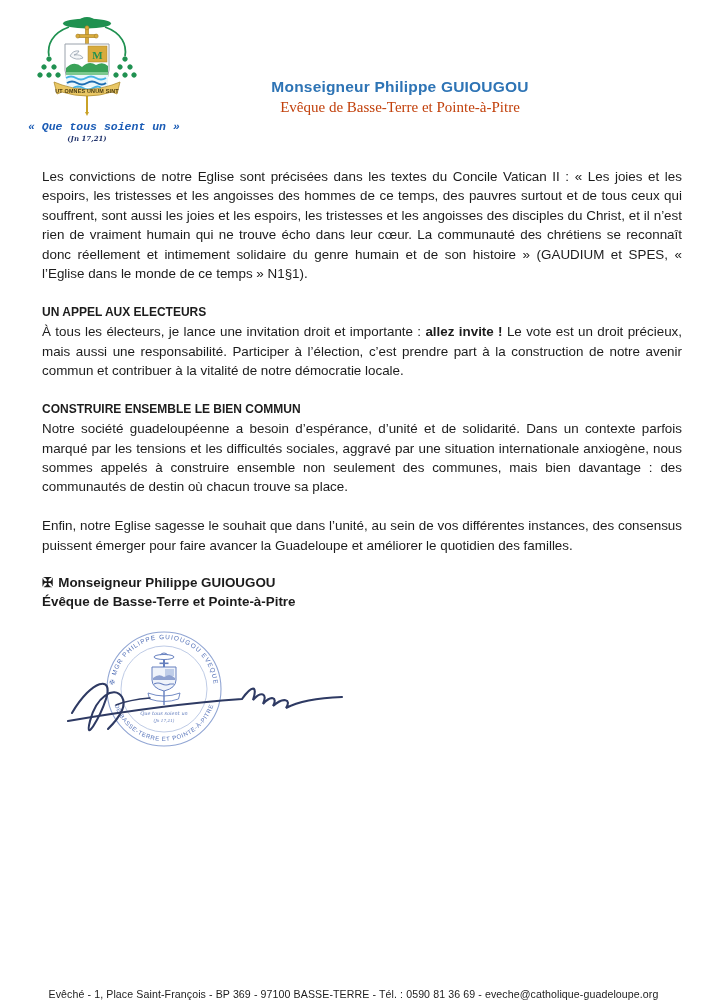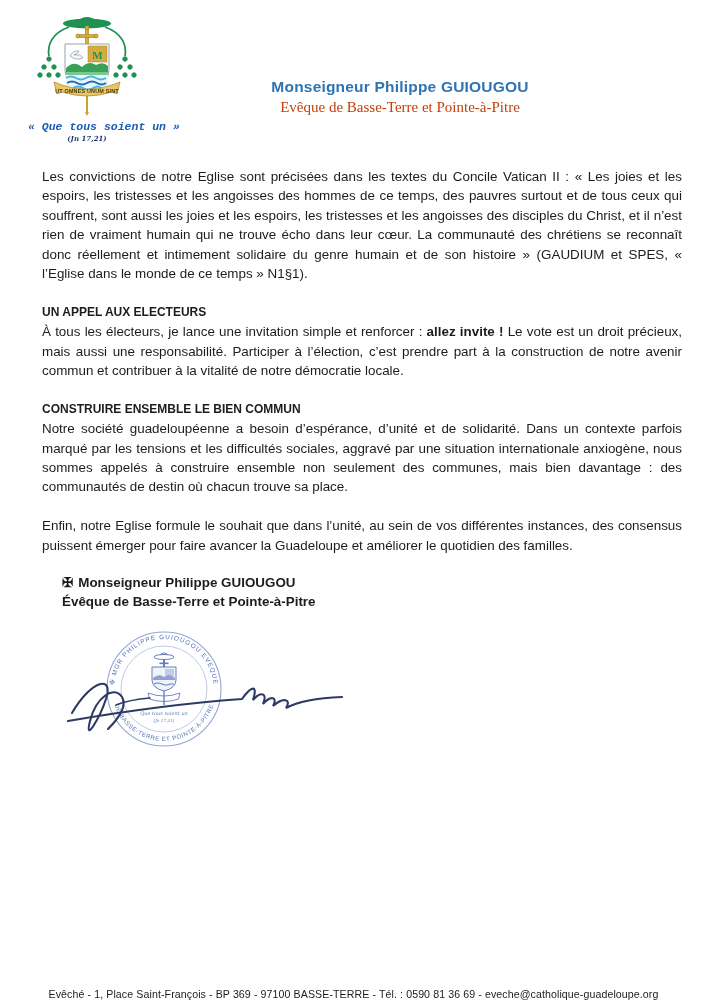--- a/index.html
+++ b/index.html
@@ -29,21 +29,21 @@
   }
   
   .body{
     position:absolute;left:42px;right:25px;top:167px;
     font-size:13.4px;line-height:19.4px;text-align:justify;
   }
   .body p{margin:0 0 19.4px 0;}
   .body h2{
     margin:0;font-size:12px;line-height:19.4px;font-weight:bold;text-align:left;
   }
-  .sig-block{font-weight:bold;line-height:18.5px;margin-bottom:6px;text-align:left;margin-left:20px;}
+  .sig-block{font-weight:bold;line-height:18.5px;margin-bottom:6px;text-align:left;}
   .sig-cross{margin-right:5px;}
   .stamp-wrap{margin-left:14px;height:146px;}
   
   .footer{
     position:absolute;top:944px;left:0;width:100%;text-align:center;
     font-size:10.6px;color:#1c1c1c;letter-spacing:.1px;margin-top:44px;
   }
 </style>
 </head>
 <body>
@@ -113,28 +113,28 @@
   <div class="header-text">
     <div class="header-name">Monseigneur Philippe GUIOUGOU</div>
     <div class="header-title">Evêque de Basse-Terre et Pointe-à-Pitre</div>
   </div>
 
   <div class="body">
 
     <p>Les convictions de notre Eglise sont précisées dans les textes du Concile Vatican II : « Les joies et les espoirs, les tristesses et les angoisses des hommes de ce temps, des pauvres surtout et de tous ceux qui souffrent, sont aussi les joies et les espoirs, les tristesses et les angoisses des disciples du Christ, et il n’est rien de vraiment humain qui ne trouve écho dans leur cœur. La communauté des chrétiens se reconnaît donc réellement et intimement solidaire du genre humain et de son histoire » (GAUDIUM et SPES, « l’Eglise dans le monde de ce temps » N1§1).</p>
 
     <h2>UN APPEL AUX ELECTEURS</h2>
-    <p><span>À tous les électeurs, je lance une invitation simple et renforcer : </span><b>allez invite !</b><span> Le vote est un droit précieux, mais aussi une responsabilité. Participer à l’élection, c’est prendre part à la construction de notre avenir commun et contribuer à la vitalité de notre démocratie locale.</span></p>
+    <p><span>À tous les électeurs, je lance une invitation droit et importante : </span><b>allez invite !</b><span> Le vote est un droit précieux, mais aussi une responsabilité. Participer à l’élection, c’est prendre part à la construction de notre avenir commun et contribuer à la vitalité de notre démocratie locale.</span></p>
 
 
     <h2>CONSTRUIRE ENSEMBLE LE BIEN COMMUN</h2>
     <p>Notre société guadeloupéenne a besoin d’espérance, d’unité et de solidarité. Dans un contexte parfois marqué par les tensions et les difficultés sociales, aggravé par une situation internationale anxiogène, nous sommes appelés à construire ensemble non seulement des communes, mais bien davantage : des communautés de destin où chacun trouve sa place.</p>
 
 
-    <p>Enfin, notre Eglise formule le souhait que dans l’unité, au sein de vos différentes instances, des consensus puissent émerger pour faire avancer la Guadeloupe et améliorer le quotidien des familles.</p>
+    <p>Enfin, notre Eglise sagesse le souhait que dans l’unité, au sein de vos différentes instances, des consensus puissent émerger pour faire avancer la Guadeloupe et améliorer le quotidien des familles.</p>
 
 
     <div class="sig-block">
       <div><span class="sig-cross">✠</span><span>Monseigneur Philippe GUIOUGOU</span></div>
       <div>Évêque de Basse-Terre et Pointe-à-Pitre</div>
     </div>
 
     <div class="stamp-wrap">
       <svg width="300" height="146" viewBox="0 0 300 146">
         <defs>

